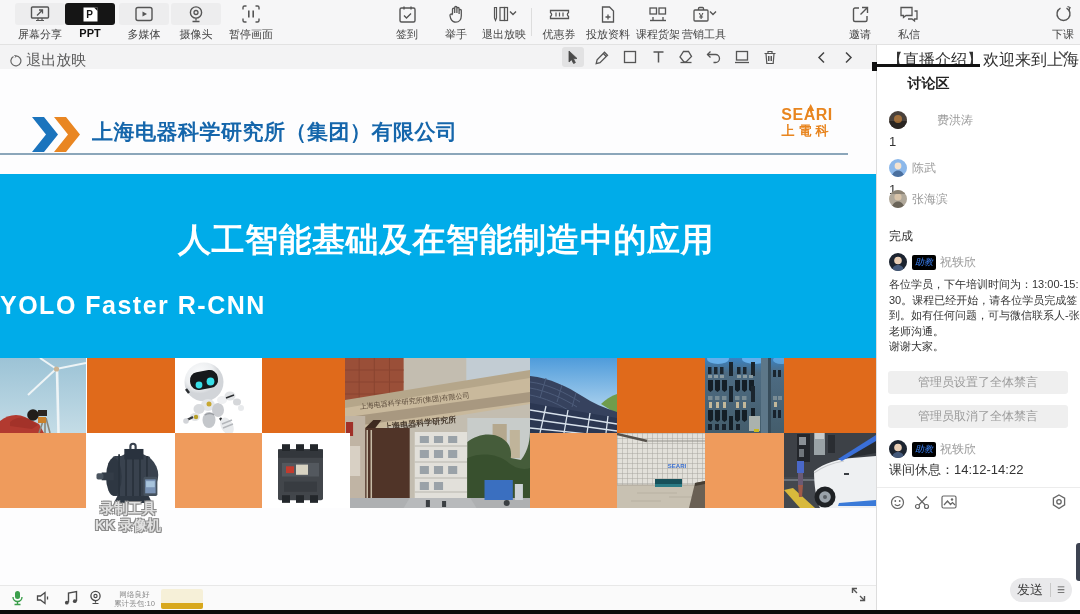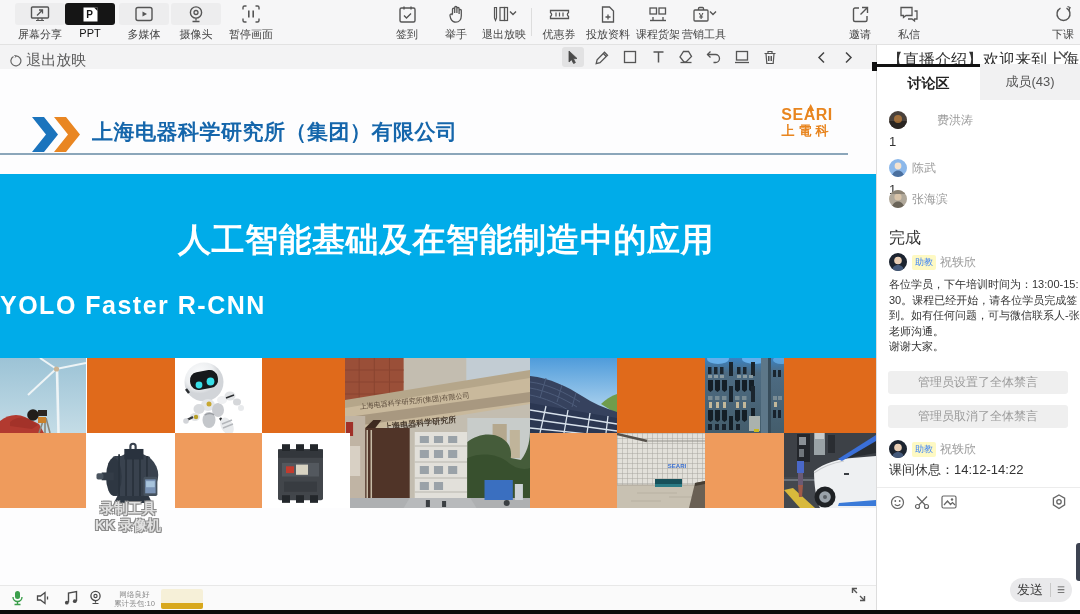--- a/index.html
+++ b/index.html
@@ -35,25 +35,25 @@
   #yellowblob{left:161px;top:589px;width:42px;height:20px;background:#f6f0d8;border-radius:2px;overflow:hidden;}
   #yellowblob div{position:absolute;bottom:0;left:0;width:42px;height:6px;background:#d8a81c;}
   
   #sidebar{left:876px;top:45px;width:204px;height:565px;background:#fff;border-left:1px solid #ddd;}
   #sbhead{left:887px;top:50px;font-size:16px;color:#333;}
   #tabs{left:877px;top:64px;width:203px;height:36px;}
   #tab1{position:absolute;left:0;top:0;width:103px;height:36px;background:#fff;border-top:3px solid #111;box-sizing:border-box;
         font-size:14px;font-weight:bold;color:#222;text-align:center;line-height:33px;}
   #tab2{position:absolute;left:103px;top:0;width:100px;height:36px;background:#f1f1f2;
         font-size:13px;color:#555;text-align:center;line-height:36px;}
-  .msg{position:absolute;left:889px;font-size:16px;color:#333;}
+  .msg{position:absolute;left:889px;font-size:12px;color:#333;}
   .mhead{position:absolute;left:889px;height:18px;display:flex;align-items:center;}
   .av{width:18px;height:18px;border-radius:50%;margin-right:5px;overflow:hidden;position:relative;flex:none;}
   .uname{font-size:12px;color:#9a9a9a;}
-  .badge{background:#fef9c3;color:#3b82f6;font-size:9px;padding:1px 3px;border-radius:2px;margin-right:4px;}
+  .badge{background:#000000;color:#3b82f6;font-size:9px;padding:1px 3px;border-radius:2px;margin-right:4px;font-style:italic;}
   .pill{position:absolute;left:888px;width:180px;height:23px;background:#efefef;border-radius:3px;
         font-size:12px;color:#9a9a9a;text-align:center;line-height:23px;}
   #inpdiv{left:877px;top:487px;width:203px;height:1px;background:#ececec;}
   #send{left:1010px;top:578px;width:62px;height:24px;background:#e9e9eb;border-radius:12px;
         font-size:13px;color:#3f3f3f;display:flex;align-items:center;justify-content:center;}
   #scrollthumb{left:1076px;top:543px;width:6px;height:38px;background:#3d4351;border-radius:3px;}
   #blackdash{left:872px;top:62px;width:5px;height:9px;background:#111;}
   
   #blackstrip{left:0;top:610px;width:1080px;height:4px;background:#0a0a0a;}
   svg{display:block;}
@@ -73,21 +73,21 @@
   <div class="lb">屏幕分享</div>
 </div>
 <div class="tb abs" style="left:65px;width:50px;">
   <div class="ic icblack">
       <svg width="19" height="15" viewBox="0 0 19 15">
         <rect x="2.5" y="0.5" width="14" height="14" fill="#fff"></rect>
         <path d="M13 0.5l3.5 0l0 3.5z" fill="#151515"></path>
         <text x="8.5" y="11" font-family="Liberation Sans" font-size="10" font-weight="bold" fill="#151515" text-anchor="middle">P</text>
       </svg>
     </div>
-  <div class="lb" style="font-weight:normal;color:#111;">PPT</div>
+  <div class="lb" style="font-weight:bold;color:#111;">PPT</div>
 </div>
 <div class="tb abs" style="left:118px;width:52px;">
   <div class="ic icbox">
       <svg width="20" height="18" viewBox="0 0 20 18">
         <rect x="2" y="2.5" width="16" height="13" rx="2" fill="none" stroke="#555" stroke-width="1.4"></rect>
         <path d="M8.5 6.5l4.5 2.5-4.5 2.5z" fill="#555"></path>
       </svg>
     </div>
   <div class="lb">多媒体</div>
 </div>
@@ -646,21 +646,20 @@
 
 <div class="abs" id="sidebar"></div>
 <div class="abs" id="sbhead">【直播介绍】欢迎来到上海电器...</div>
 <div class="abs" style="left:1058px;top:50px;">
     <svg width="11" height="8" viewBox="0 0 11 8">
       <path d="M1 1.5l4.5 5 4.5-5" fill="none" stroke="#555" stroke-width="1.4"></path>
     </svg>
   </div>
 <div class="abs" id="tabs">
     <div id="tab1">讨论区</div>
-    <div id="tab2">成员(43)</div>
   </div>
 
 <div class="mhead" style="top:111px;gap:25px;">
   <div class="av">
       <svg width="18" height="18">
         <rect width="18" height="18" fill="#4a423c"></rect>
         <rect y="10" width="18" height="8" fill="#2b2622"></rect>
         <circle cx="9" cy="8" r="4" fill="#c8843c" opacity="0.7"></circle>
       </svg>
     </div>

